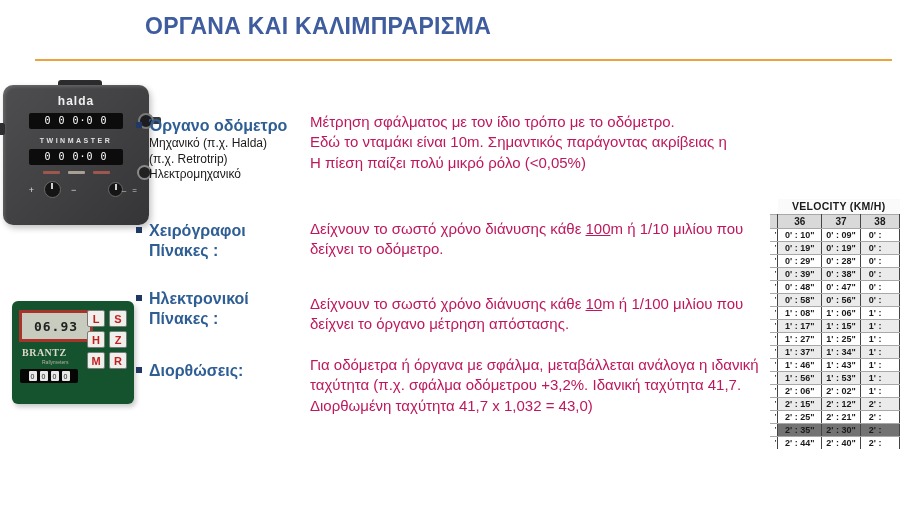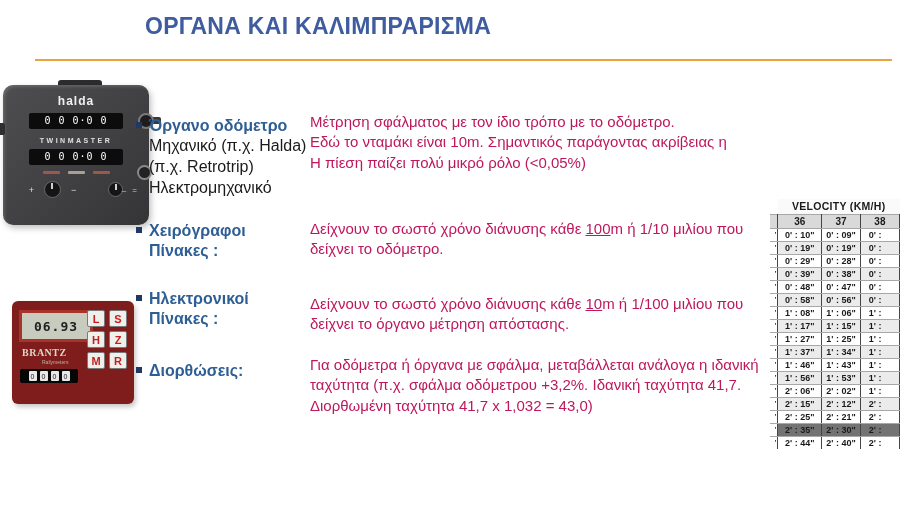--- a/index.html
+++ b/index.html
@@ -13,21 +13,21 @@
     position:absolute; left:145px; top:13px;
     font-size:23px; font-weight:bold; color:#3E5C9E; letter-spacing:.3px;
   }
   .rule { position:absolute; left:35px; top:59px; width:857px; height:2px; background:#EBA43B; }
 
   
   .bullet-item { position:absolute; left:136px; }
   .bullet-head { display:flex; gap:7px; }
   .bullet-sq { width:6px; height:6px; background:#1F3864; margin-top:6px; flex:none; }
   .head-lines { font-weight:bold; color:#2E5E94; font-size:16px; line-height:1.25; white-space:nowrap; }
-  .sublines { margin-left:13px; color:#1a1a1a; font-size:16px; line-height:1.3; white-space:nowrap; }
+  .sublines { margin-left:13px; color:#1a1a1a; font-size:12px; line-height:1.3; white-space:nowrap; }
   #b1 { top:116px; } #b2 { top:221px; } #b3 { top:289px; } #b4 { top:361px; }
 
   
   .para { position:absolute; left:310px; font-size:15px; color:#be185d; line-height:1.36; }
   .para div { white-space:nowrap; }
   .para .u { text-decoration:underline; }
   #p1 { top:112px; } #p2 { top:219px; } #p3 { top:294px; } #p4 { top:355px; }
 
   
   .vtable {
@@ -74,21 +74,21 @@
   .knob.small { width:13px; height:13px; margin-left:22px; }
   .halda-stub-left { position:absolute; left:-5px; top:38px; width:7px; height:12px; background:#2e2e30; border-radius:2px; }
   .halda-stub-right { position:absolute; right:-12px; top:32px; width:10px; height:7px; background:#38383a; border-radius:2px; }
   .halda-ring1 { position:absolute; right:-5px; top:28px; width:12px; height:12px; border-radius:50%; background:#1d1d1f; border:2px solid #7a7a7a; }
   .halda-ring2 { position:absolute; right:-3px; top:80px; width:11px; height:11px; border-radius:50%; background:#222; border:2px solid #8a8a8a; }
   .halda-dashes { position:absolute; right:10px; bottom:30px; color:#cfcfcf; font-size:8px; letter-spacing:2px; }
 
   
   .brantz {
     position:absolute; left:12px; top:301px; width:122px; height:103px;
-    background:#7f1d1d; border-radius:6px; box-shadow:2px 3px 5px rgba(0,0,0,.22);
+    background:#14532d; border-radius:6px; box-shadow:2px 3px 5px rgba(0,0,0,.22);
   }
   .lcd {
     position:absolute; left:7px; top:9px; width:68px; height:26px;
     background:#c7ccbe; border:3px solid #a8332b;
     display:flex; align-items:center; justify-content:center;
     font-family:"DejaVu Sans Mono", monospace; font-weight:bold; font-size:13px; color:#222; letter-spacing:1px;
   }
   .brantz-brand { position:absolute; left:10px; top:46px; color:#ded8c8; font-family:"Liberation Serif", serif; font-weight:bold; font-size:10px; letter-spacing:.5px; }
   .brantz-sub { position:absolute; left:30px; top:58px; color:#b9b29f; font-size:5px; }
   .wheels { position:absolute; left:8px; top:68px; width:58px; height:14px; background:#060606; border-radius:2px; display:flex; align-items:center; justify-content:center; gap:3px; }

